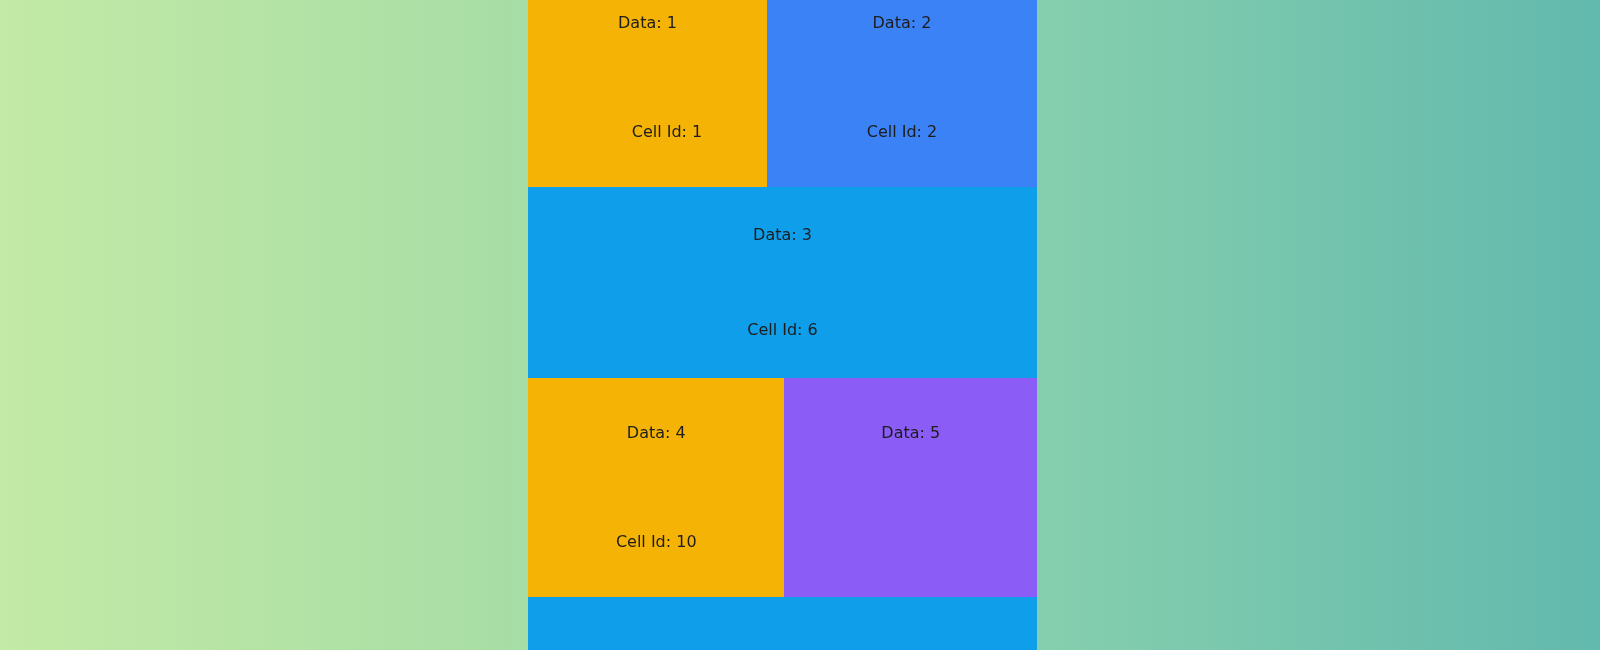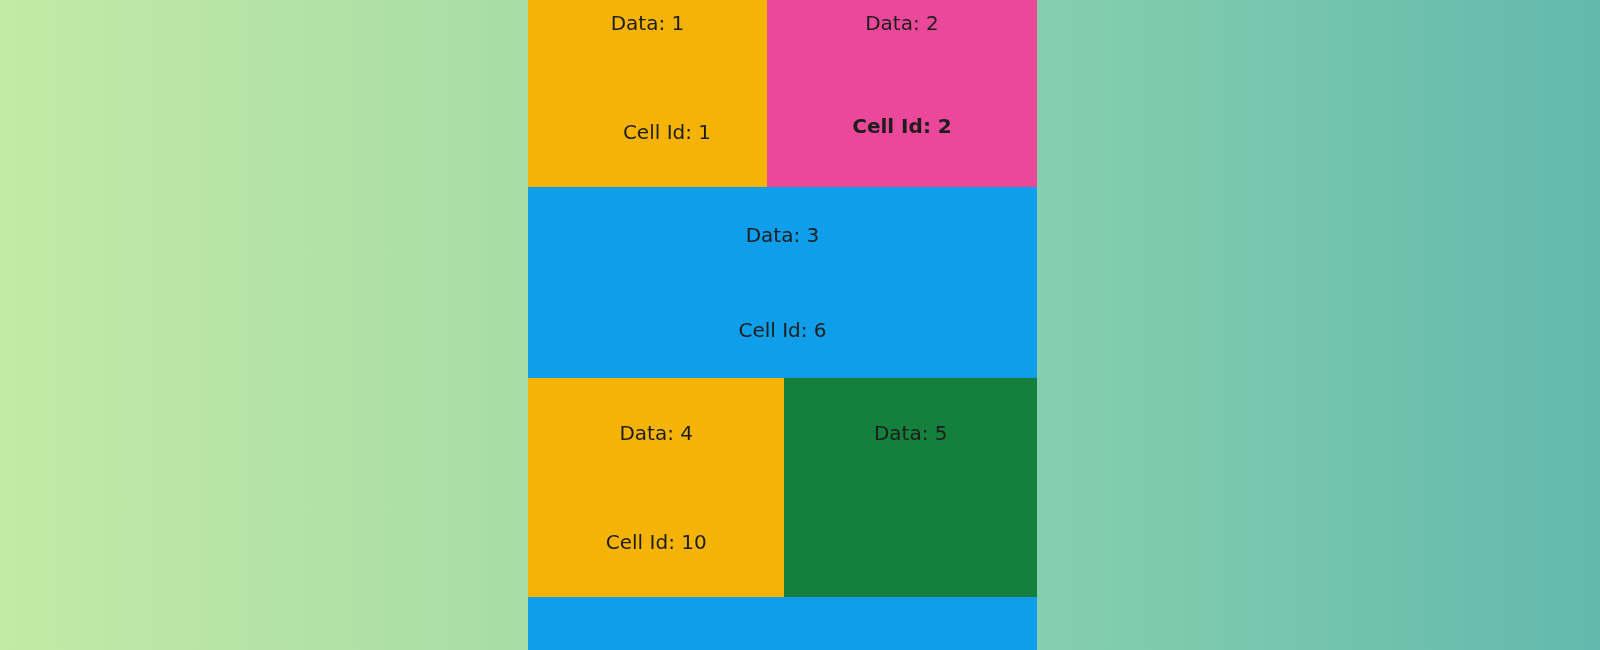--- a/index.html
+++ b/index.html
@@ -7,56 +7,56 @@
     width: 1600px; height: 650px; overflow: hidden;
     background: linear-gradient(to right, #c3eaa6 0%, #a9dea5 30%, #86cfae 65%, #62b9ad 100%);
     font-family: "DejaVu Sans", sans-serif;
     position: relative;
   }
   .grid {
     position: absolute; left: 528px; top: 0; width: 509px;
   }
   .row { display: flex; width: 509px; }
   .cell {
-    position: relative; color: #1d1d1d; font-size: 20px;
+    position: relative; color: #1d1d1d; font-size: 16px;
   }
   .cell .data, .cell .cid {
     position: absolute; left: 0; right: 0; text-align: center;
     line-height: 20px;
   }
 </style>
 </head>
 <body>
 
 <div class="grid">
 
   <div class="row" style="height:187px;">
     <div class="cell" style="width:254px;background:#f5b405;">
       <div class="data" style="top:13px;">Data: 1</div>
       <div class="cid" style="top:122px;margin-left:39px;">Cell Id: 1</div>
     </div>
-    <div class="cell" style="width:287px;background:#ec4899;">
+    <div class="cell" style="width:287px;background:#3b82f6;">
       <div class="data" style="top:13px;">Data: 2</div>
-      <div class="cid" style="top:116px;font-weight:bold;">Cell Id: 2</div>
+      <div class="cid" style="top:122px;">Cell Id: 2</div>
     </div>
   </div>
 
   <div class="row" style="height:191px;">
     <div class="cell" style="width:509px;background:#0e9eea;">
       <div class="data" style="top:38px;">Data: 3</div>
       <div class="cid" style="top:133px;">Cell Id: 6</div>
     </div>
   </div>
 
   <div class="row" style="height:219px;">
     <div class="cell" style="width:259px;background:#f5b405;">
       <div class="data" style="top:45px;">Data: 4</div>
       <div class="cid" style="top:154px;">Cell Id: 10</div>
     </div>
-    <div class="cell" style="width:255px;background:#15803d;">
+    <div class="cell" style="width:255px;background:#8b5cf6;">
       <div class="data" style="top:45px;">Data: 5</div>
     </div>
   </div>
 
   <div class="row" style="height:60px;">
     <div class="cell" style="width:509px;background:#0e9eea;"></div>
   </div>
 </div>
 
 </body></html>

